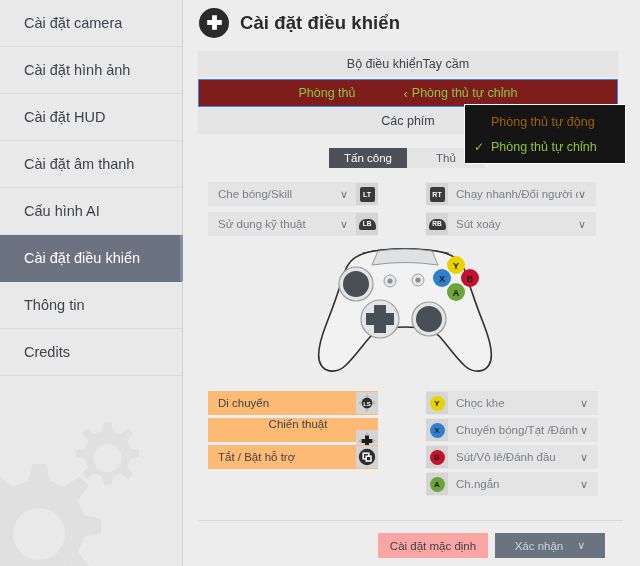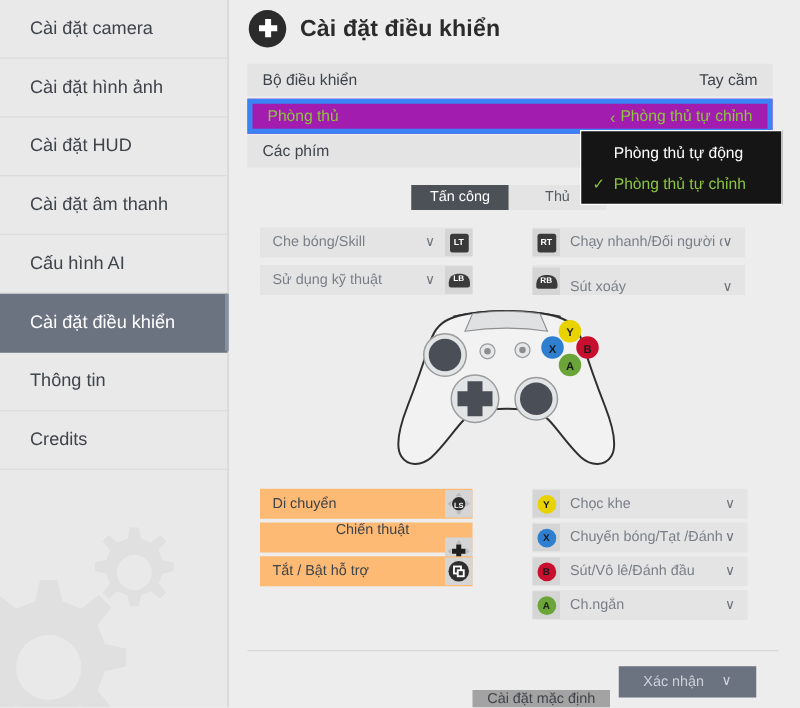--- a/index.html
+++ b/index.html
@@ -64,43 +64,43 @@
   }
   #hdr-title{
     margin-left:11px;
     font-size:18.5px;font-weight:bold;color:#2b2b2b;
     letter-spacing:.1px;
   }
 
   
   .set-row{
     position:absolute;left:15px;width:420px;height:26px;
-    display:flex;align-items:center;justify-content:space-between;
+    display:flex;align-items:center;justify-content:center;
     padding:0 12px;box-sizing:border-box;
     background:#e4e4e4;
     font-size:12.5px;color:#3f434a;
   }
   .set-row.r1{top:51px;}
-  .set-row.r2{top:79px;background:#a21caf;border:4px solid #3b82f6;height:28px;gap:48px;}
+  .set-row.r2{top:79px;background:#7f1d1d;border:1px solid #3b82f6;height:28px;gap:48px;}
   .set-row.r3{top:108px;}
   .set-row.r2 .lbl{color:#8cc63e;}
   .set-row.r2 .val{color:#8cc63e;display:flex;align-items:center;gap:4px;}
   .set-row .val{font-size:12.5px;}
   .caret-l{font-size:13px;line-height:1;}
 
   
   #dropdown{
     position:absolute;left:281px;top:104px;width:160px;
     background:#151515;border:1px solid #ffffff;
     z-index:30;
     padding:4px 0;
   }
   .dd-item{
     height:25px;display:flex;align-items:center;
-    font-size:12.5px;color:#ffffff;
+    font-size:12.5px;color:#a16207;
     padding-left:26px;position:relative;
   }
   .dd-item.sel{color:#8cc63e;}
   .dd-check{position:absolute;left:9px;top:50%;transform:translateY(-50%);color:#8cc63e;font-size:12px;}
 
   
   #tabs{position:absolute;left:146px;top:148px;display:flex;z-index:10;}
   .tab{
     width:78px;height:20px;line-height:20px;text-align:center;
     font-size:11.5px;background:#e4e4e4;color:#555b63;
@@ -115,21 +115,21 @@
     font-size:11.5px;color:#7a7f87;
     box-sizing:border-box;
   }
   .ctrl .txt{white-space:nowrap;overflow:hidden;text-overflow:clip;}
   .chev{color:#6f747c;font-size:11px;line-height:1;}
 
   
   #c-lt{left:25px;top:182px;width:170px;padding-left:10px;}
   #c-lb{left:25px;top:212px;width:170px;padding-left:10px;}
   #c-rt{left:243px;top:182px;width:170px;padding-left:0;}
-  #c-rb{left:243px;top:212px;width:170px;padding-left:0;align-items:flex-end;}
+  #c-rb{left:243px;top:212px;width:170px;padding-left:0;}
 
   .badge{
     width:22px;height:22px;flex:none;
     background:#d5d5d5;
     display:flex;align-items:center;justify-content:center;
   }
   .trig{
     width:15px;height:15px;background:#3a3a3a;border-radius:2px;
     display:flex;align-items:center;justify-content:center;
     color:#ffffff;font-size:7px;font-weight:bold;line-height:1;
@@ -168,23 +168,23 @@
 
   .abxy{
     width:15px;height:15px;border-radius:50%;
     display:flex;align-items:center;justify-content:center;
     font-size:8px;font-weight:bold;color:#1a1a1a;
   }
 
   
   #footer-line{position:absolute;left:15px;top:520px;width:425px;height:1px;background:#d8d8d8;}
   #btn-default{
-    position:absolute;left:195px;top:533px;width:110px;height:14px;
-    background:#a3a3a3;color:#3f434a;font-size:11.5px;
-    display:flex;align-items:center;justify-content:center;margin-top:19px;
+    position:absolute;left:195px;top:533px;width:110px;height:25px;
+    background:#fca5a5;color:#3f434a;font-size:11.5px;
+    display:flex;align-items:center;justify-content:center;
   }
   #btn-confirm{
     position:absolute;left:312px;top:533px;width:110px;height:25px;
     background:#6b7280;color:#cfd3da;font-size:11.5px;
     display:flex;align-items:center;justify-content:center;gap:14px;
   }
 
   
   #pad{position:absolute;left:110px;top:243px;width:225px;height:145px;}
 </style>

